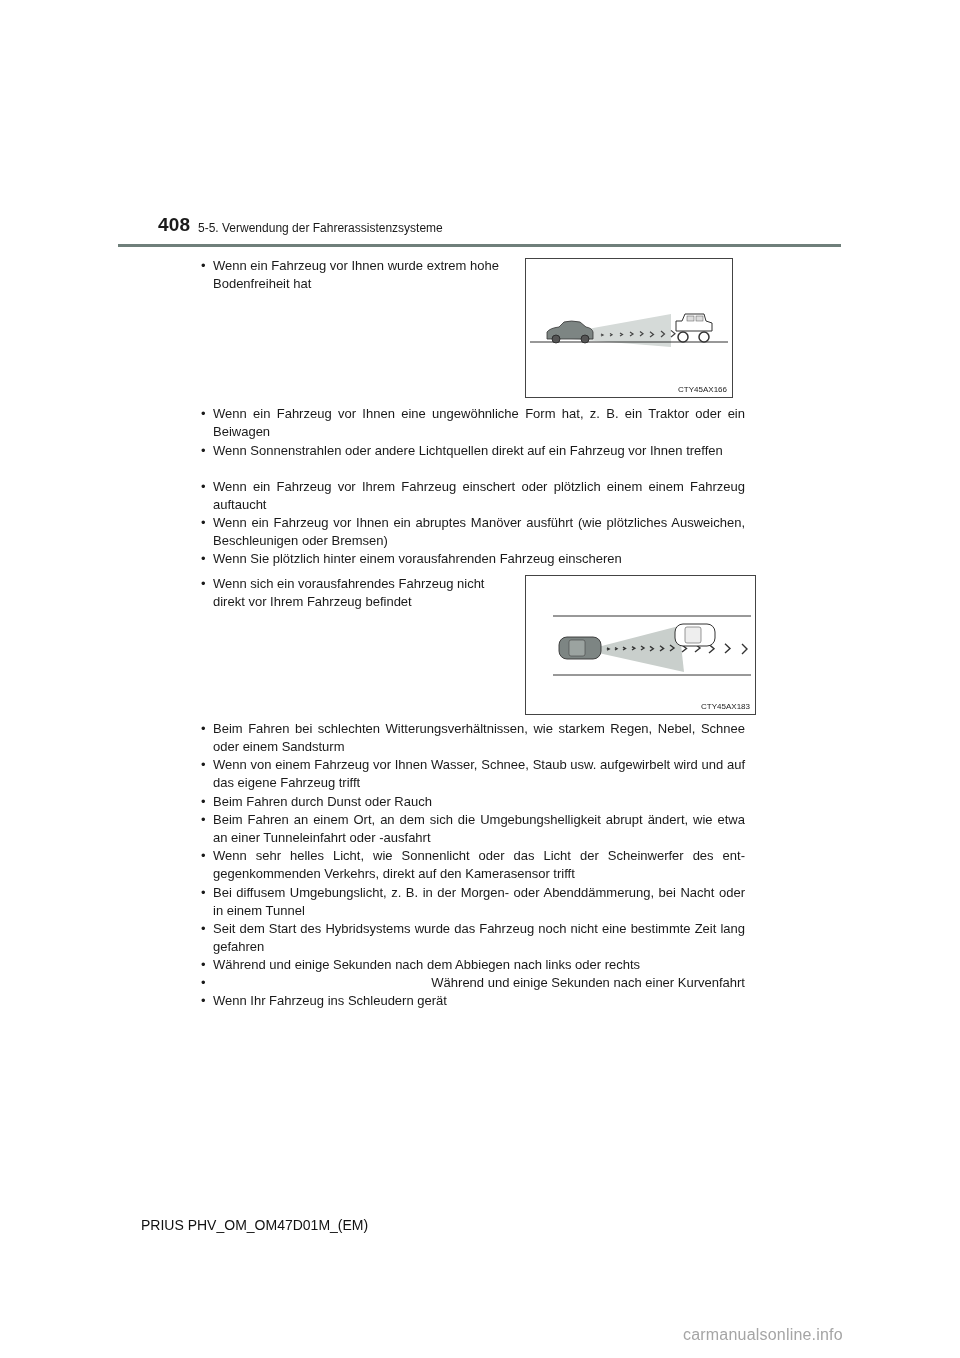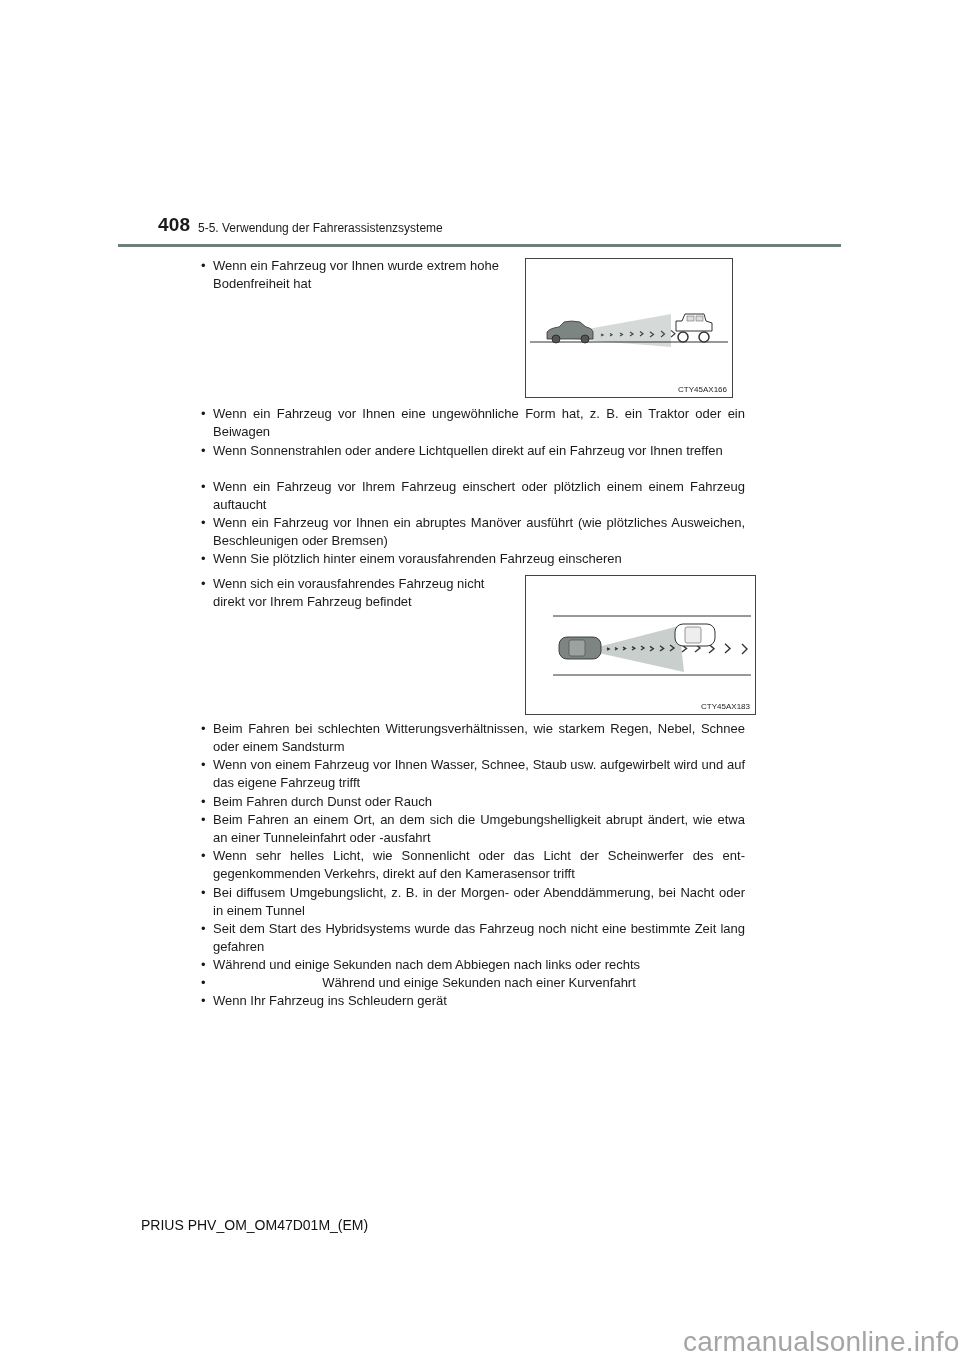--- a/index.html
+++ b/index.html
@@ -7,21 +7,21 @@
          font-family:"Liberation Sans", sans-serif; color:#1a1a1a; }
   .page-number { position:absolute; left:158px; top:214px; font-size:19px; font-weight:bold; letter-spacing:0.2px; }
   .section-title { position:absolute; left:198px; top:221px; font-size:12px; color:#1a1a1a; }
   .header-rule { position:absolute; left:118px; top:244px; width:723px; height:3px; background:#6f7f7a; }
   .bullet { position:absolute; font-size:13px; line-height:18.4px; }
   .bullet .dot { position:absolute; left:-12px; top:0; }
   .bullet .txt { display:block; text-align:justify; }
   .figure { position:absolute; border:1px solid #444; background:#fff; }
   .figure .caption { position:absolute; right:5px; bottom:3px; font-size:8px; color:#222;margin-left:12px; }
   .footer { position:absolute; left:141px; top:1217px; font-size:14px; color:#111; }
-  .watermark { position:absolute; left:683px; top:1326px; font-size:28px; color:#a5a5a5; letter-spacing:0.2px; }
+  .watermark { position:absolute; left:683px; top:1326px; font-size:16px; color:#a5a5a5; letter-spacing:0.2px; }
 </style>
 </head>
 <body>
 
 <div class="page-number">408</div>
 <div class="section-title">5-5. Verwendung der Fahrerassistenzsysteme</div>
 <div class="header-rule"></div>
 
 <div class="bullet" style="left:213px; top:257px; width:300px;">
   <span class="dot">•</span>
@@ -144,21 +144,21 @@
   <div class="bullet" style="left:213px; top:920px; width:532px;">
     <span class="dot">•</span>
     <span class="txt">Seit dem Start des Hybridsystems wurde das Fahrzeug noch nicht eine bestimmte Zeit lang gefahren</span>
   </div>
   <div class="bullet" style="left:213px; top:956px; width:532px;">
     <span class="dot">•</span>
     <span class="txt" style="text-align:left;">Während und einige Sekunden nach dem Abbiegen nach links oder rechts</span>
   </div>
   <div class="bullet" style="left:213px; top:974px; width:532px;">
     <span class="dot">•</span>
-    <span class="txt" style="text-align:center;">Während und einige Sekunden nach einer Kurvenfahrt</span>
+    <span class="txt" style="text-align:right;">Während und einige Sekunden nach einer Kurvenfahrt</span>
   </div>
   <div class="bullet" style="left:213px; top:992px; width:532px;">
     <span class="dot">•</span>
     <span class="txt" style="text-align:left;">Wenn Ihr Fahrzeug ins Schleudern gerät</span>
   </div>
 </div>
 
 <div class="footer">PRIUS PHV_OM_OM47D01M_(EM)</div>
 <div class="watermark">carmanualsonline.info</div>
 

